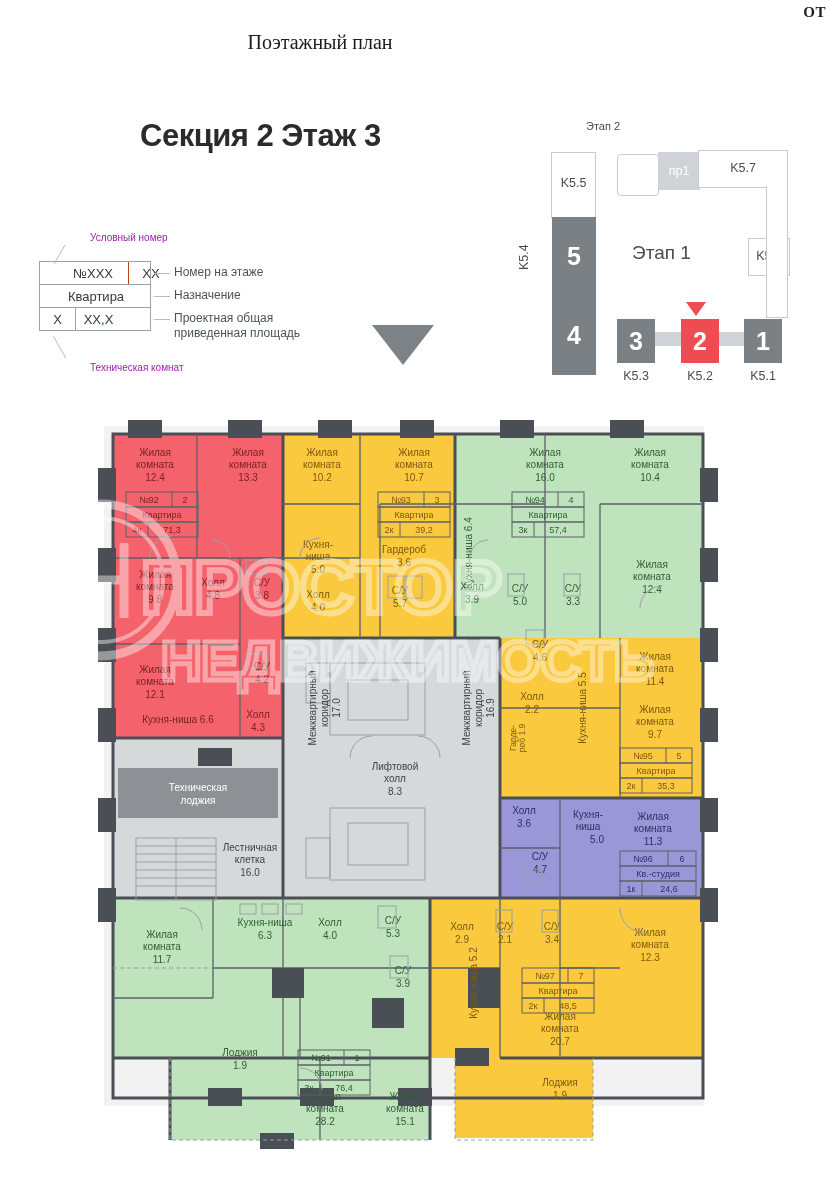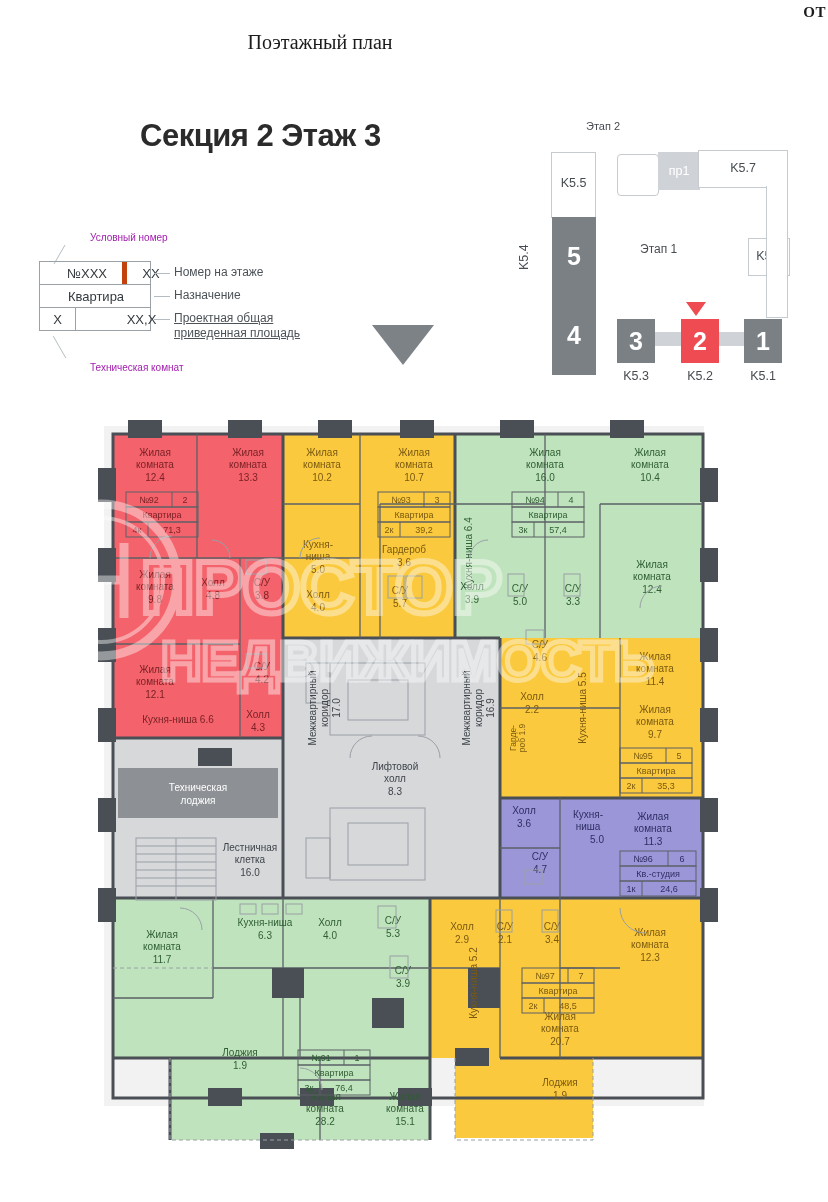--- a/index.html
+++ b/index.html
@@ -25,44 +25,44 @@
   #legend{position:absolute;left:34px;top:232px;width:350px;height:155px;}
   .lg-cap{position:absolute;font-size:10px;color:#a21caf;white-space:nowrap;}
   #lg-cap-top{left:56px;top:0px;}
   #lg-cap-bottom{left:56px;top:130px;}
   #lg-box{position:absolute;left:5px;top:29px;width:112px;height:72px;}
   .lg-row{position:absolute;left:0;width:112px;height:24px;
           border:1px solid #9aa1a7;box-sizing:border-box;}
   #lg-r1{top:0;} #lg-r2{top:23px;} #lg-r3{top:46px;}
   .lg-cellL,.lg-cellR{position:absolute;top:0;height:100%;display:flex;
           align-items:center;justify-content:center;font-size:13px;color:#33393e;}
-  #lg-r1 .lg-cellL{left:12px;width:70px;border-right:5px solid #c2410c;}
+  #lg-r1 .lg-cellL{left:18px;width:70px;border-right:1px solid #c2410c;}
   #lg-r1 .lg-cellR{left:62px;width:42px;padding-left:28px;}
   #lg-r2 .lg-cellL{left:0;width:112px;}
   #lg-r3 .lg-cellL{left:0;width:35px;border-right:1px solid #9aa1a7;}
-  #lg-r3 .lg-cellR{left:20px;width:77px;margin-left:43px;}
+  #lg-r3 .lg-cellR{left:20px;width:77px;}
   .lg-desc{position:absolute;left:140px;font-size:12px;color:#4c5358;line-height:15px;}
-  #lg-d1{top:33px;} #lg-d2{top:56px;} #lg-d3{top:79px;text-decoration:underline;}
+  #lg-d1{top:33px;} #lg-d2{top:56px;} #lg-d3{top:79px;}
   .lg-dash{position:absolute;height:1px;background:#b5bcc1;}
   #lg-dash1{left:120px;top:41px;width:16px;}
   #lg-dash2{left:120px;top:64px;width:16px;}
   #lg-dash3{left:120px;top:87px;width:16px;}
   #lg-lead1{position:absolute;left:25px;top:13px;width:34px;height:19px;
             border-left:1px solid #b5bcc1;transform:skewX(-30deg);}
   #lg-lead2{position:absolute;left:25px;top:104px;width:34px;height:22px;
             border-left:1px solid #b5bcc1;transform:skewX(30deg);}
   
   #big-arrow{position:absolute;left:372px;top:325px;width:0;height:0;
      border-left:31px solid transparent;border-right:31px solid transparent;
      border-top:40px solid #7d8287;}
   
   #schematic{position:absolute;left:520px;top:120px;width:300px;height:268px;}
   .sch-txt{position:absolute;font-size:13.5px;color:#464c52;white-space:nowrap;}
   #sch-etap2{left:66px;top:0px;font-size:11px;}
-  #sch-etap1{left:120px;top:122px;font-size:12px;}
+  #sch-etap1{left:112px;top:122px;font-size:19px;}
   .sch-white{position:absolute;background:#ffffff;border:1.4px solid #c6cbd0;box-sizing:border-box;}
   .sch-grey{position:absolute;background:#7b8085;}
   .sch-lgrey{position:absolute;background:#cfd3d7;}
   .sch-red{position:absolute;background:#ef4b52;}
   .sch-num{position:absolute;color:#ffffff;font-size:25px;font-weight:bold;
            display:flex;align-items:center;justify-content:center;}
   .sch-lab{position:absolute;font-size:12.5px;color:#464c52;text-align:center;white-space:nowrap;}
   #sch-k54{position:absolute;left:-3px;top:150px;font-size:12.5px;color:#464c52;
            transform:rotate(-90deg);transform-origin:left top;white-space:nowrap;}
   #sch-marker{position:absolute;left:166px;top:182px;width:0;height:0;

